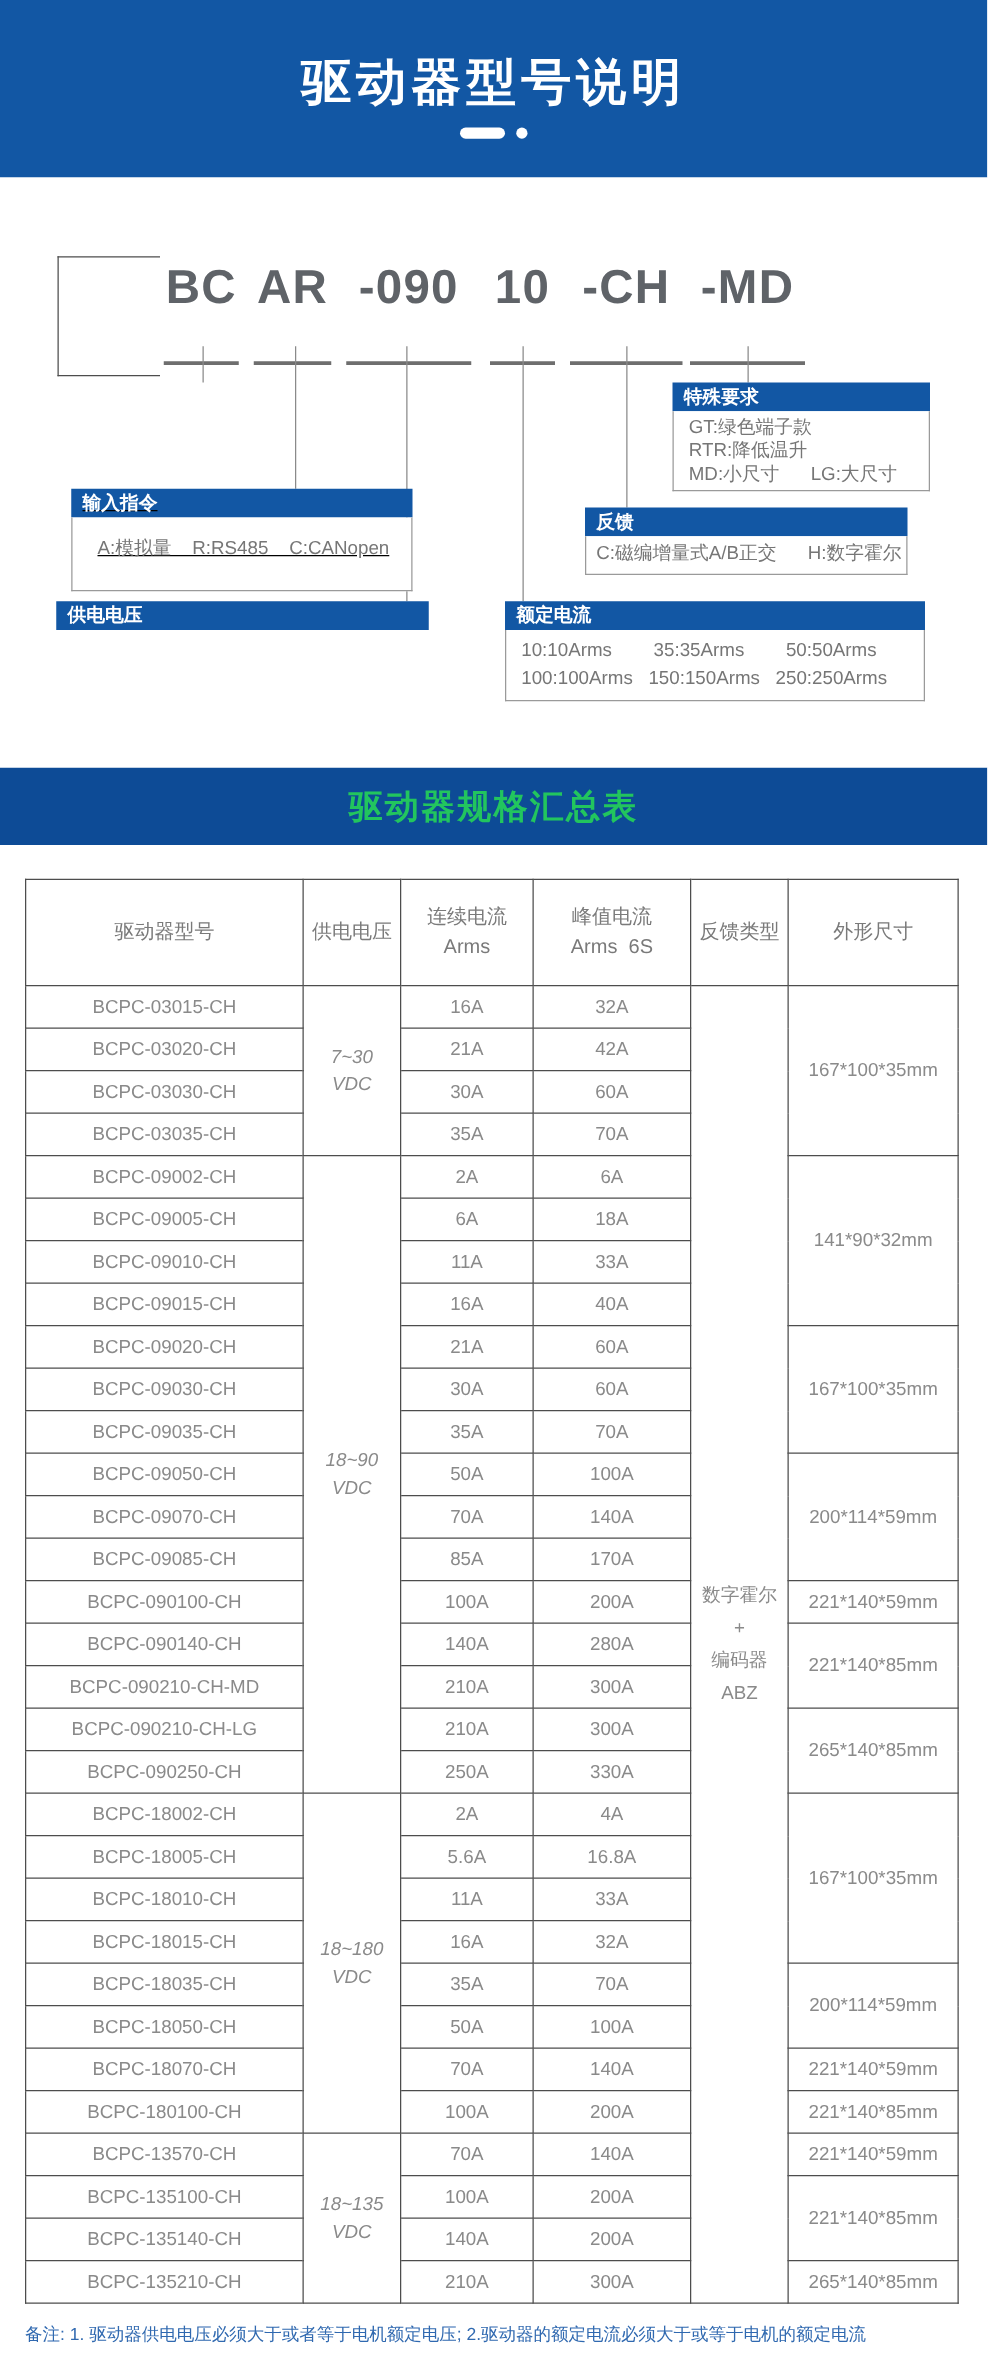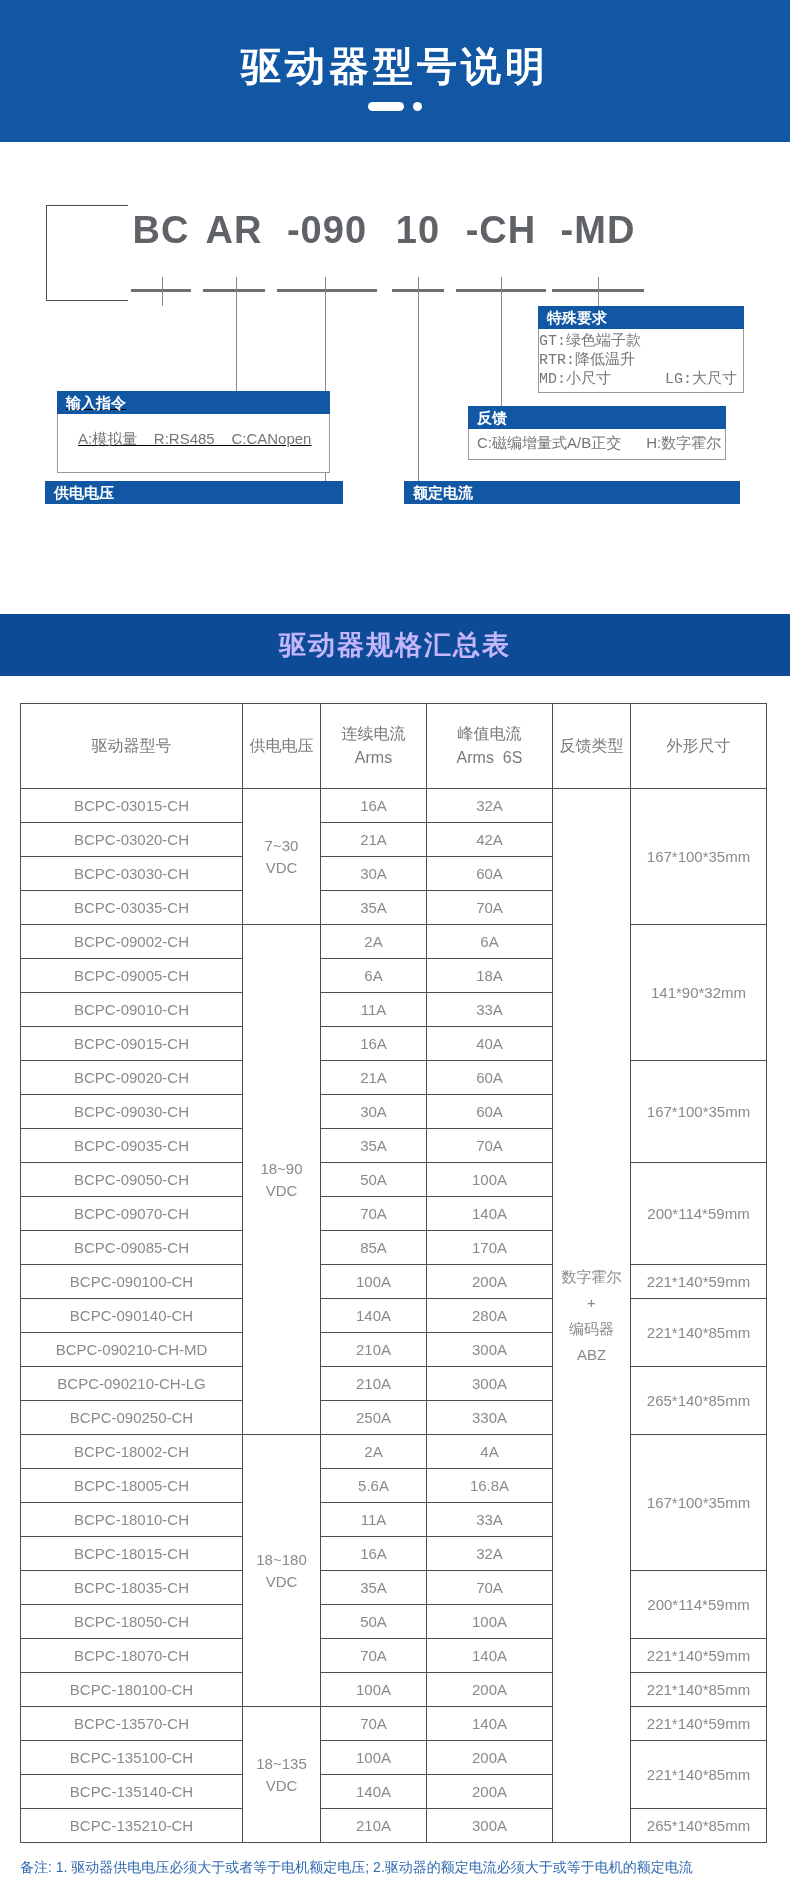--- a/index.html
+++ b/index.html
@@ -27,31 +27,31 @@
   .co-series .co-body{height:30px;padding:4px 8px;}
   .co-input{left:57px;top:249px;width:273px;text-decoration:underline;}
   .co-input .co-body{height:28px;padding:15px 20px;}
   .co-voltage{left:45px;top:339px;width:298px;}
   .co-voltage .co-body{height:44px;padding:6px 10px;line-height:22px;}
   .co-current{left:404px;top:339px;width:336px;}
   .co-current .co-body{height:44px;padding:6px 12px;line-height:22px;}
   .co-feedback{left:468px;top:264px;width:258px;}
   .co-feedback .co-body{height:22px;padding:4px 8px;}
   .co-special{left:538px;top:164px;width:206px;}
-  .co-special .co-body{height:57px;padding:3px 0;line-height:19px;font-family:Liberation Mono, monospace;}
-
-  
-  .banner{height:62px;background:var(--c-banner-bg,#0d4b96);display:flex;align-items:center;justify-content:center;color:#c4b5fd;font-size:27px;font-weight:bold;letter-spacing:2px;}
+  .co-special .co-body{height:57px;padding:3px 12px;line-height:19px;}
+
+  
+  .banner{height:62px;background:var(--c-banner-bg,#0d4b96);display:flex;align-items:center;justify-content:center;color:#22c55e;font-size:27px;font-weight:bold;letter-spacing:2px;}
 
   
   .spec-table{border-collapse:collapse;margin:27px 0 0 20px;table-layout:fixed;}
   .spec-table th,.spec-table td{border:1px solid #4d4d4d;text-align:center;vertical-align:middle;color:#8a8a8a;font-size:15px;padding:0;}
   .spec-table th{height:84px;font-size:16px;font-weight:normal;color:#7a7a7a;white-space:pre;line-height:24px;}
   .spec-table td{height:33px;}
-  .cell-pre{white-space:pre;line-height:22px;}
+  .cell-pre{white-space:pre;line-height:22px;font-style:italic;}
   .fb-cell{white-space:pre;line-height:26px;font-size:16px;}
   .dims-cell{font-size:14.5px;}
 
   
   .footnote{margin:16px 0 18px 20px;color:var(--c-footnote,#3069b0);font-size:14px;}
 </style>
 </head>
 <body>
 
 <div class="page">
@@ -85,20 +85,22 @@
 
     <div class="callout co-input">
       <div class="co-head">输入指令</div>
       <div class="co-body">A:模拟量    R:RS485    C:CANopen</div>
     </div>
     <div class="callout co-voltage">
       <div class="co-head">供电电压</div>
     </div>
     <div class="callout co-current">
       <div class="co-head">额定电流</div>
+      <div class="co-body">10:10Arms        35:35Arms        50:50Arms
+100:100Arms   150:150Arms   250:250Arms</div>
     </div>
     <div class="callout co-feedback">
       <div class="co-head">反馈</div>
       <div class="co-body">C:磁编增量式A/B正交      H:数字霍尔</div>
     </div>
     <div class="callout co-special">
       <div class="co-head">特殊要求</div>
       <div class="co-body">GT:绿色端子款
 RTR:降低温升
 MD:小尺寸      LG:大尺寸</div>

